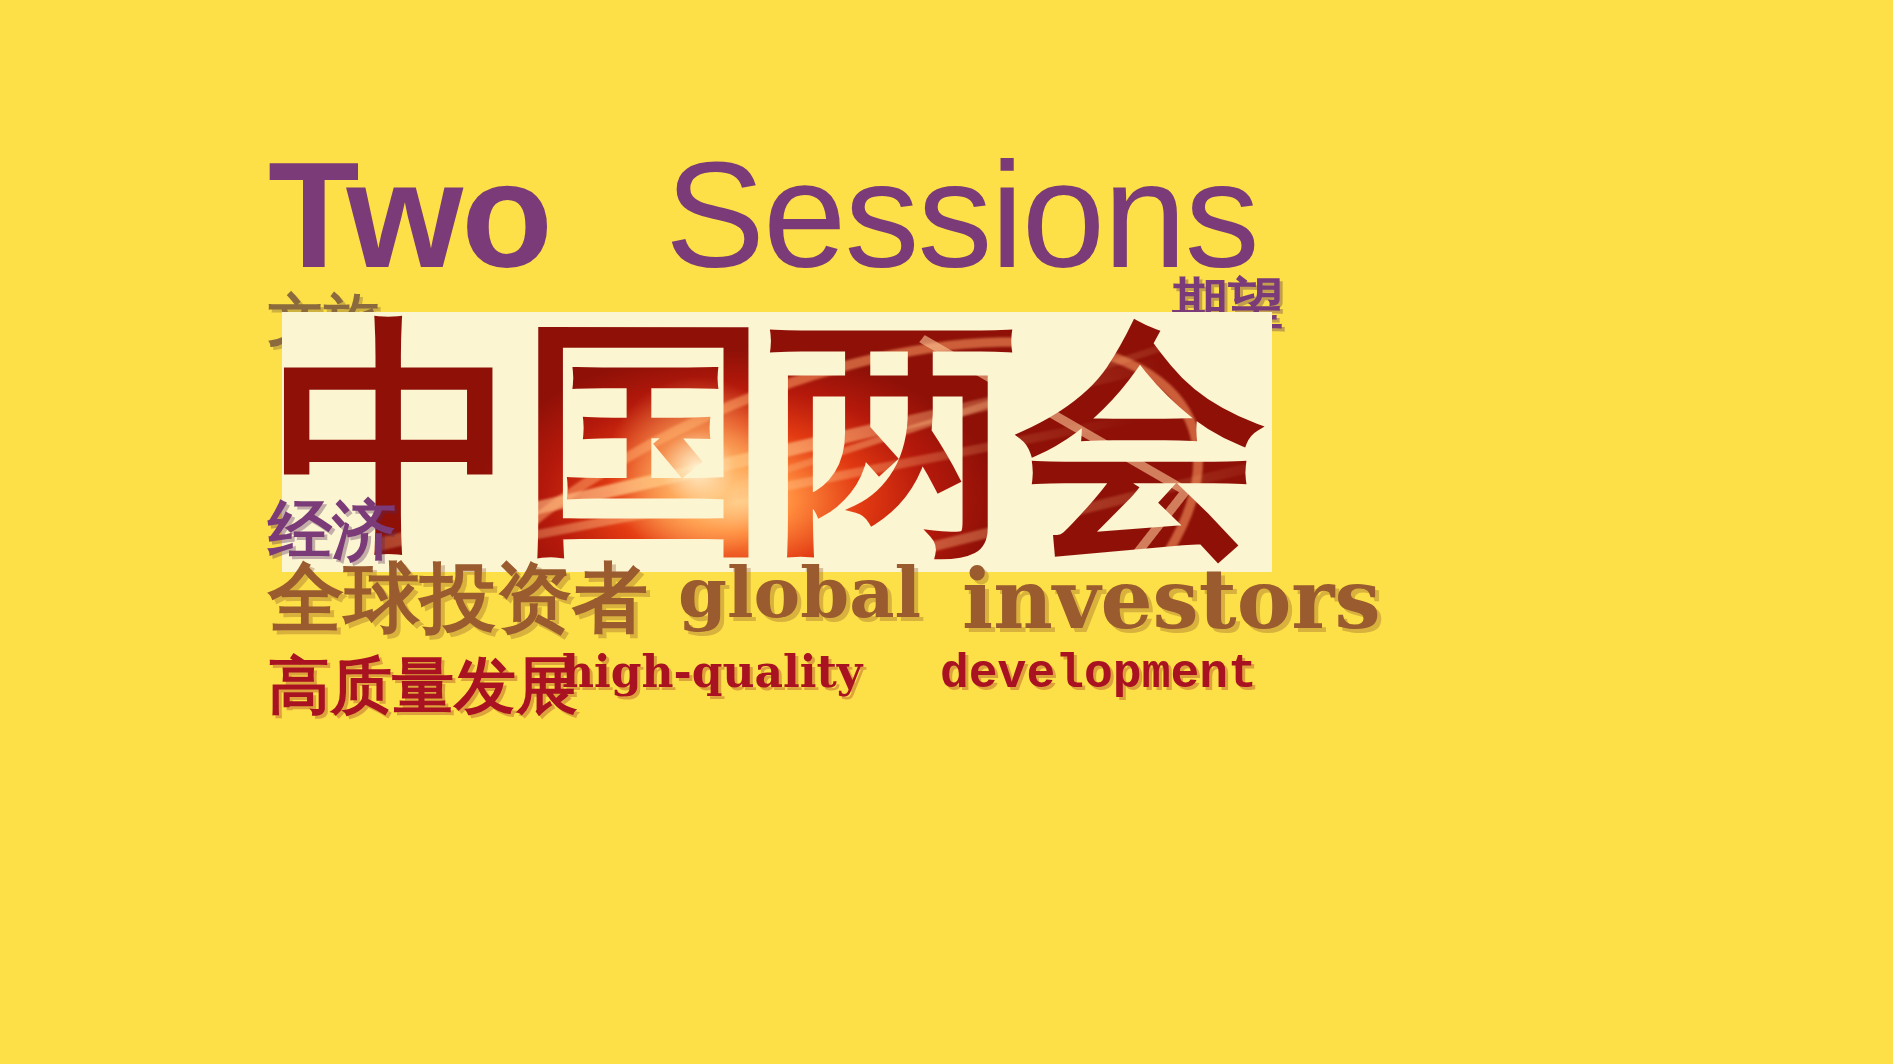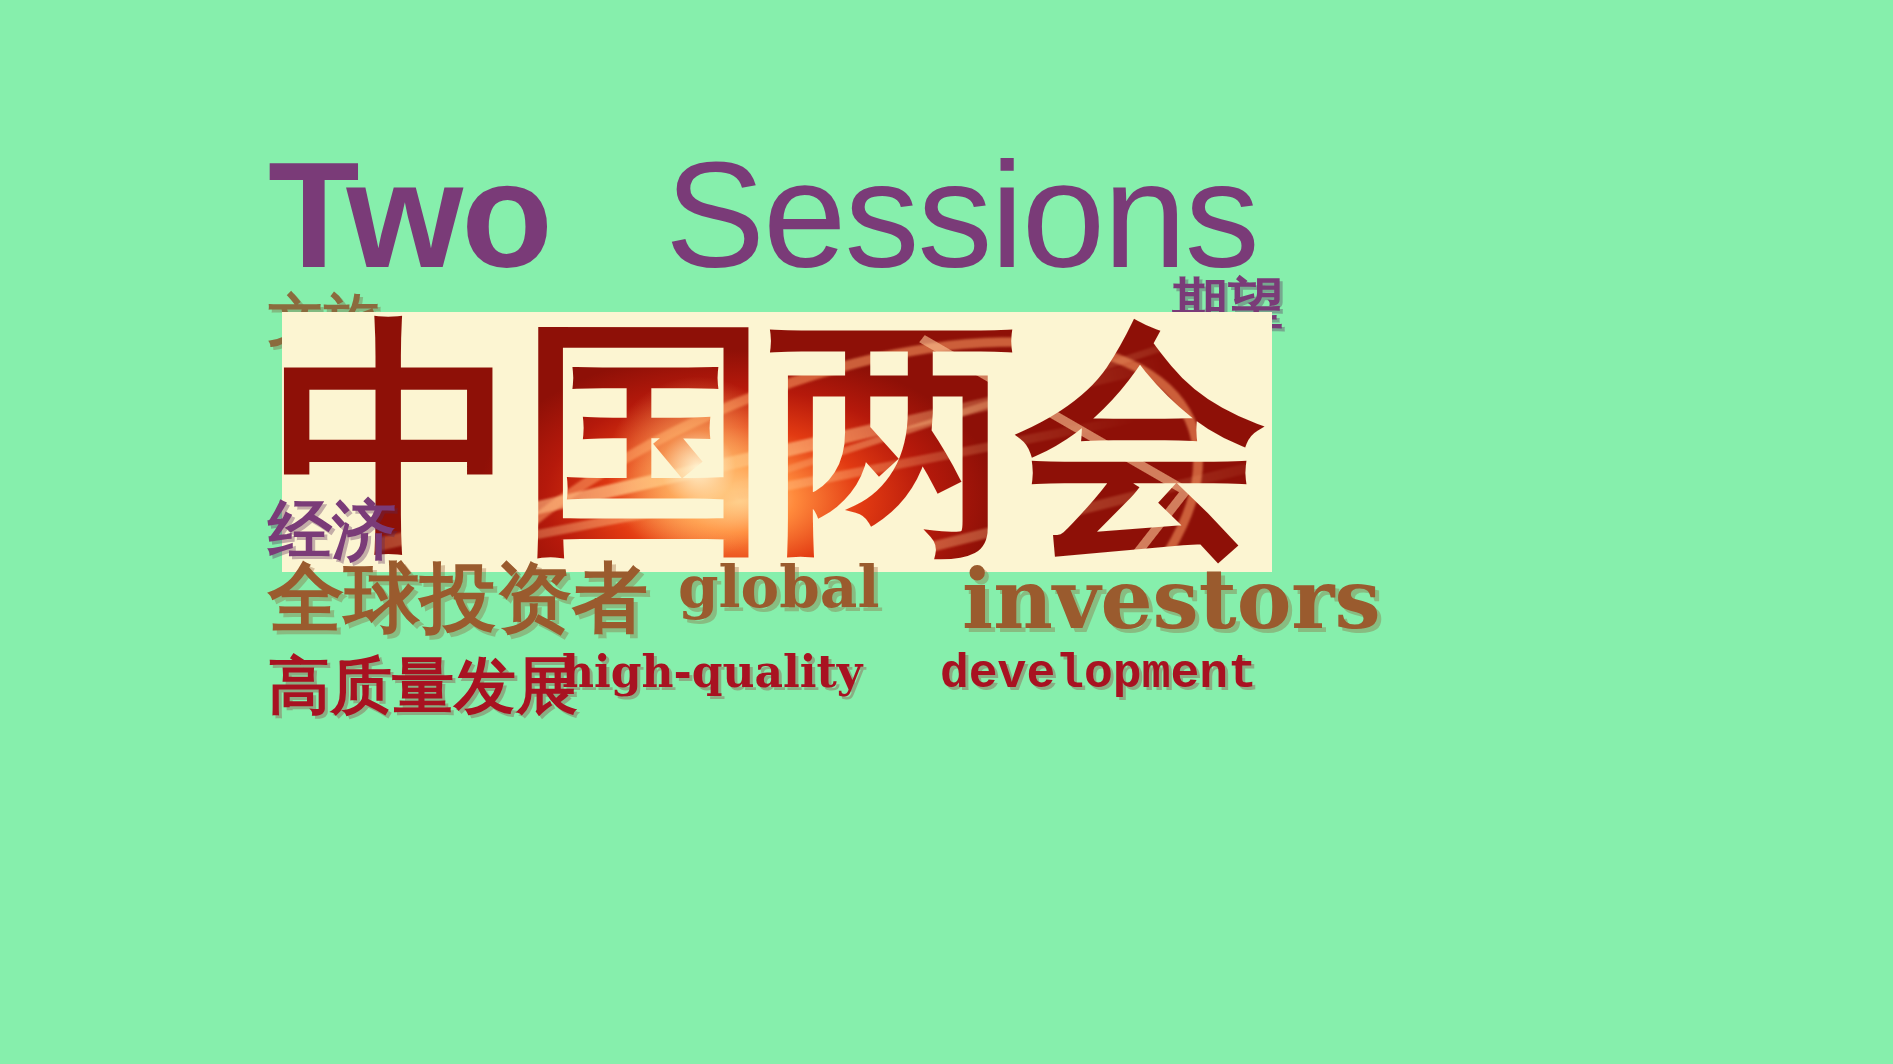--- a/index.html
+++ b/index.html
@@ -4,21 +4,21 @@
 <style>
   html,body{margin:0;padding:0;}
   body{
     width:1893px;height:1064px;overflow:hidden;
     background:#FCF5D2;
     font-family:"Liberation Sans", sans-serif;
     position:relative;
   }
   #cloud{
     position:absolute;inset:0;
-    background:#86efac;
+    background:#fde047;
   }
 
   
   .word{position:absolute;white-space:nowrap;line-height:1;}
 
   
   .w-two{
     left:268px;top:140px;
     font-size:150px;font-weight:700;
     color:#7A3B78;
@@ -102,21 +102,21 @@
   
   .brown{color:#9A5B2E;}
   .w-quanqiu{
     left:268px;top:560px;
     font-size:76px;font-weight:700;
     font-family:"DejaVu Sans","Liberation Sans",sans-serif;
     text-shadow:4px 4px 0 rgba(140,80,40,.32);
   }
   .w-global{
     left:678px;top:558px;
-    font-size:58px;font-weight:700;
+    font-size:70px;font-weight:700;
     font-family:"DejaVu Serif","Liberation Serif",serif;
     text-shadow:4px 4px 0 rgba(140,80,40,.32);
   }
   .w-investors{
     left:962px;top:558px;
     font-size:82px;font-weight:700;
     font-family:"DejaVu Serif","Liberation Serif",serif;
     text-shadow:4px 4px 0 rgba(140,80,40,.32);
   }
 

